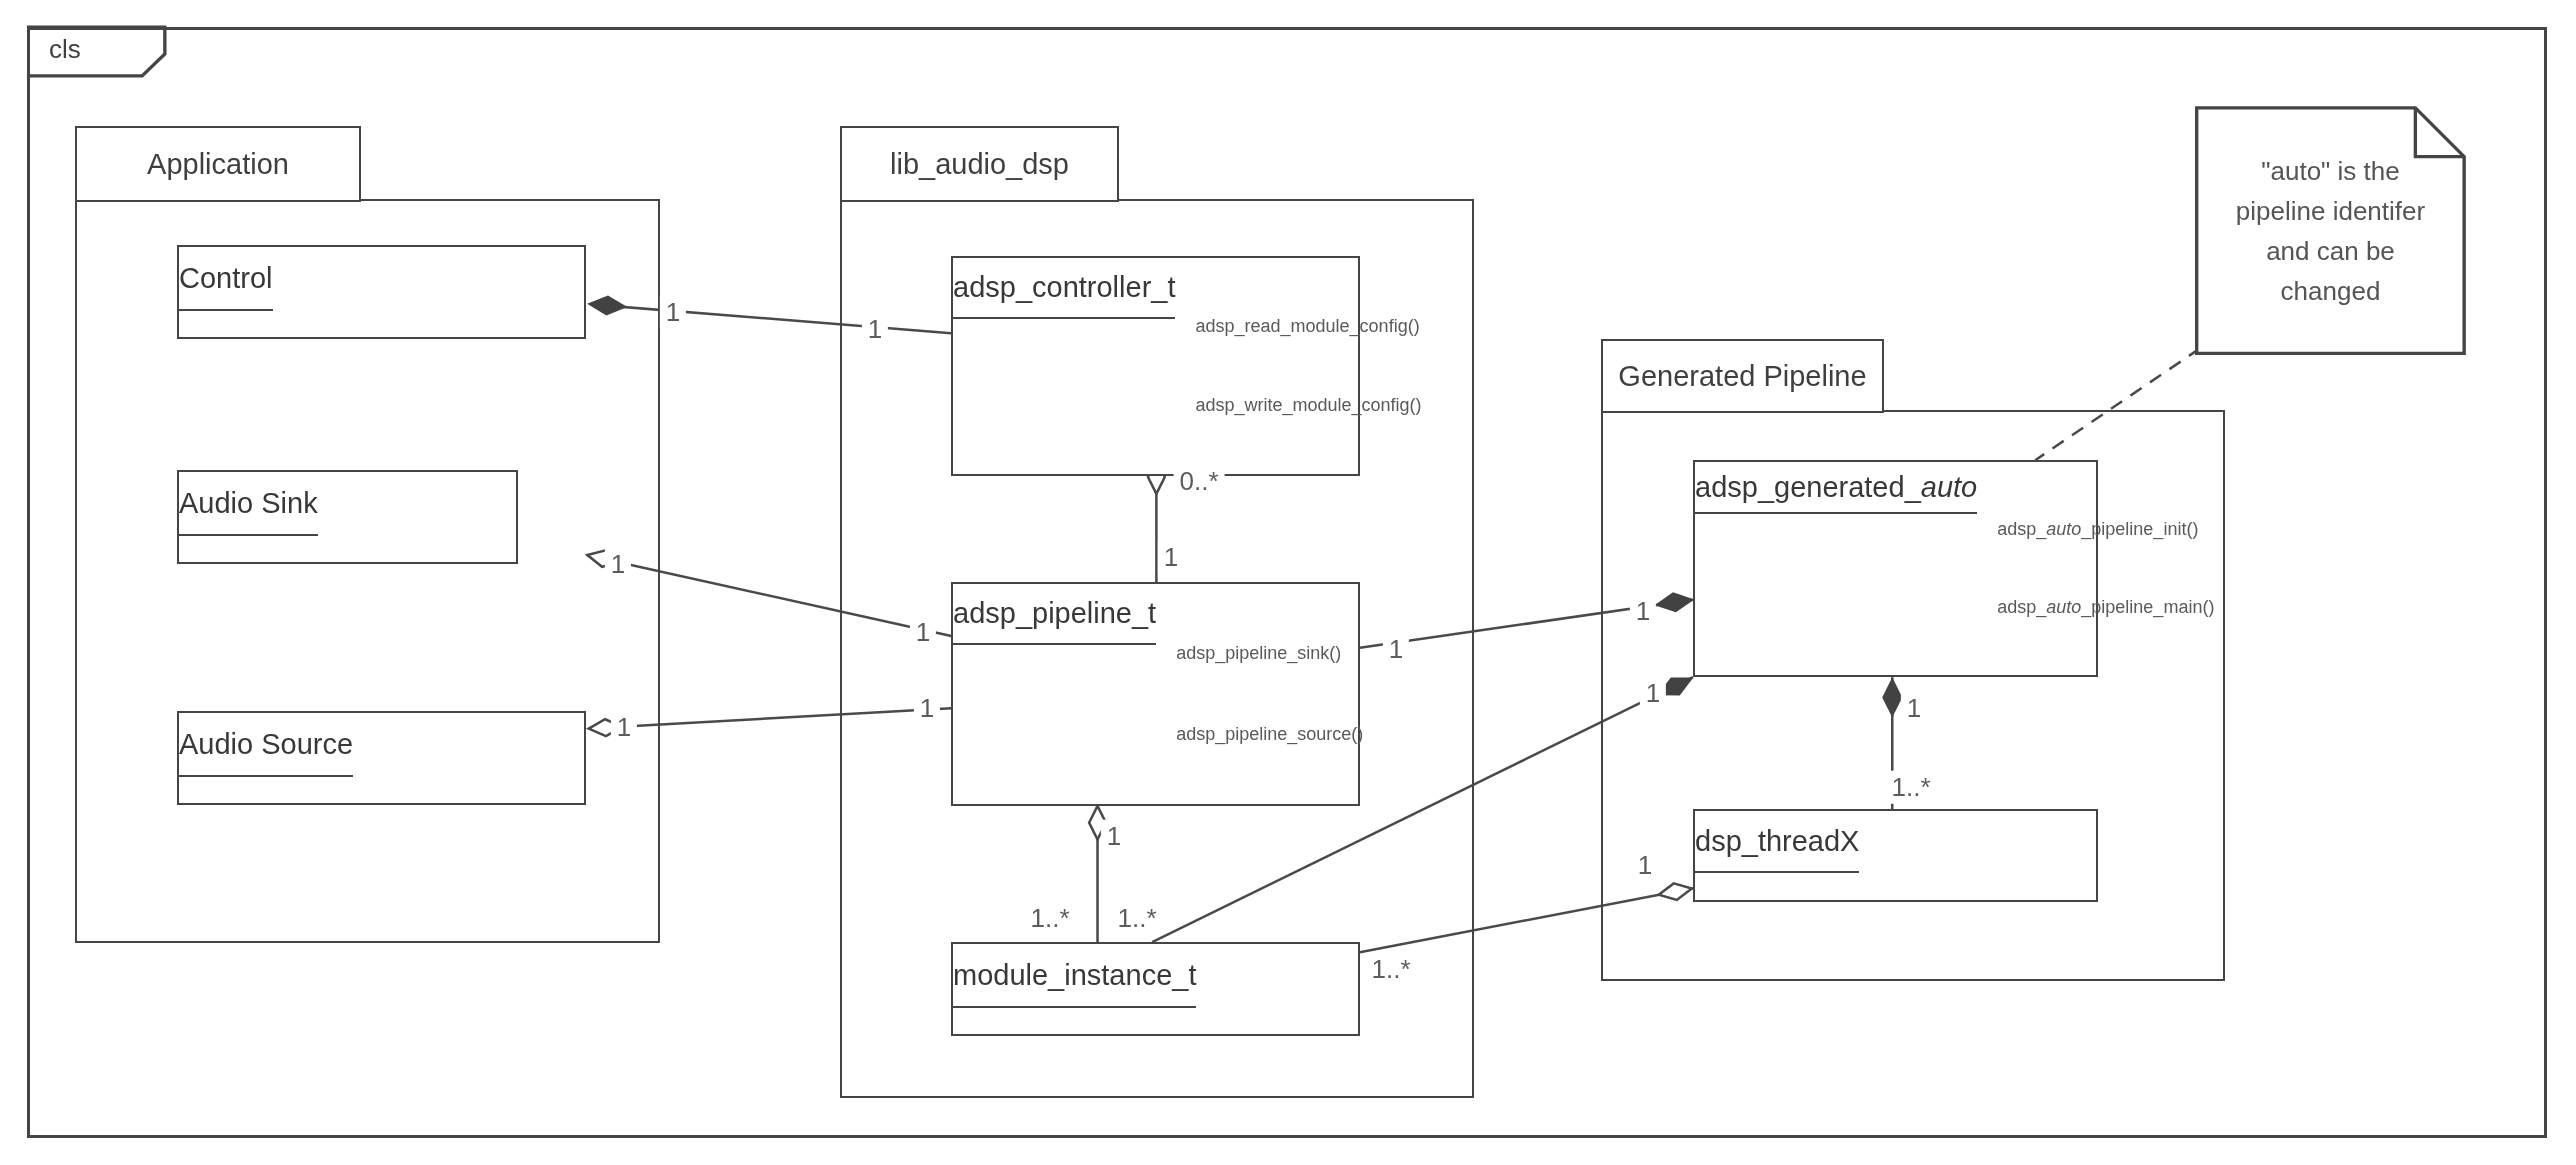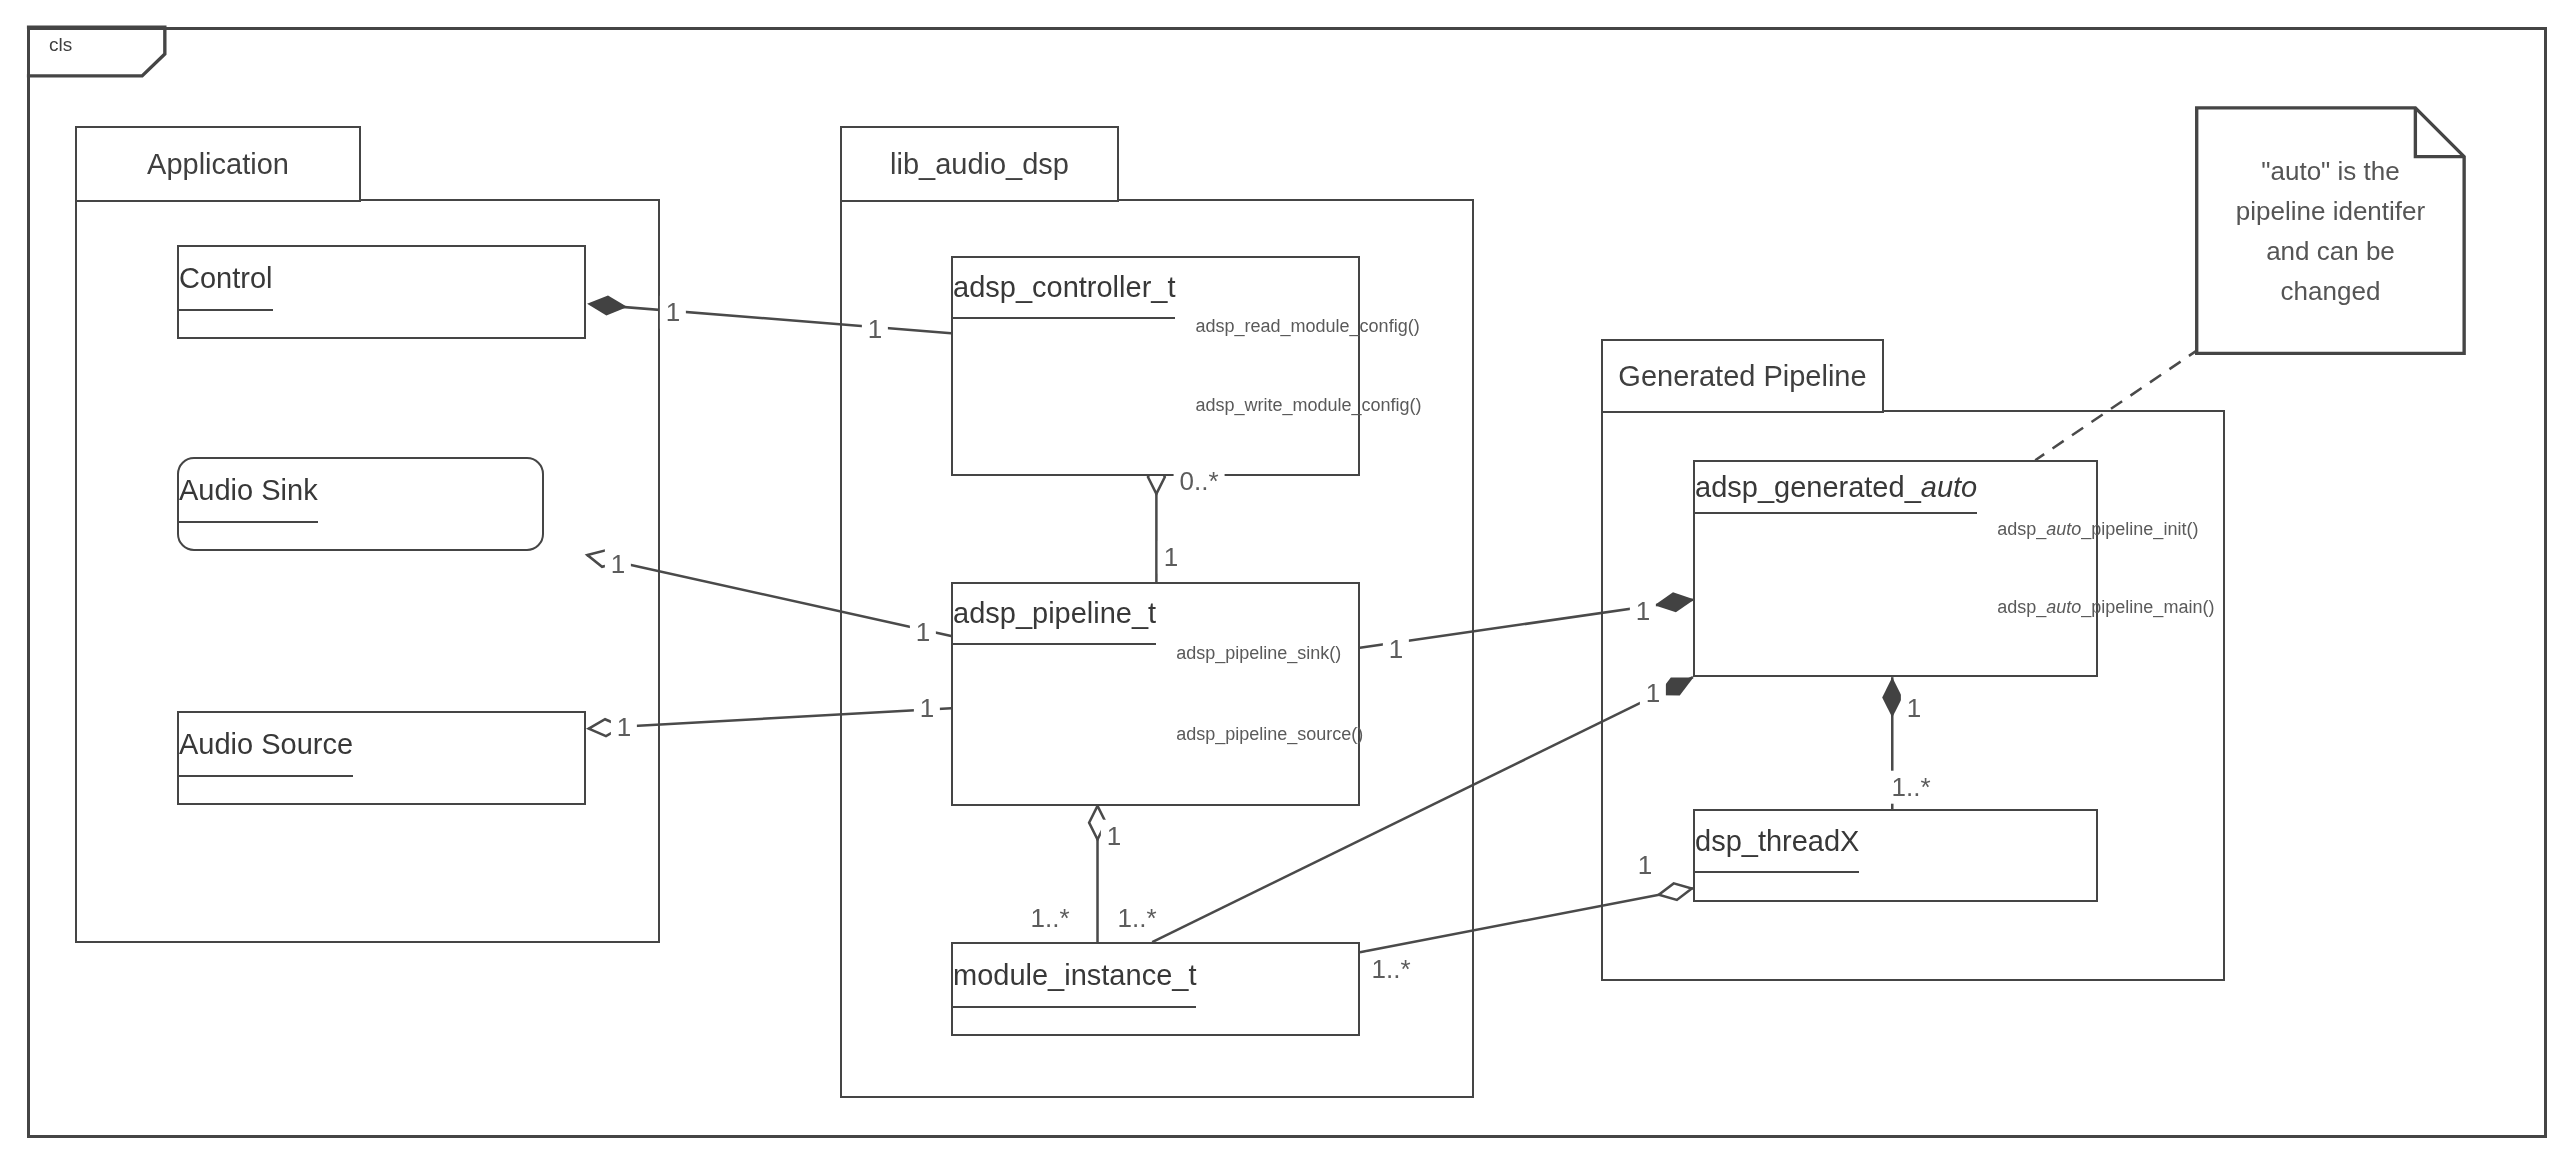--- a/index.html
+++ b/index.html
@@ -3,21 +3,21 @@
 <meta charset="utf-8">
 <style>
   html,body{margin:0;padding:0;background:#ffffff;}
   body{width:2576px;height:1166px;position:relative;overflow:hidden;
        font-family:"Liberation Sans", sans-serif;}
   #stage{position:absolute;left:0;top:0;width:2576px;height:1166px;}
   svg.layer{position:absolute;left:0;top:0;width:2576px;height:1166px;}
 
   .frame-body{position:absolute;left:27px;top:27px;width:2520px;height:1111px;
       border:3.4px solid #454545;box-sizing:border-box;}
-  .frame-tab-label{position:absolute;left:49px;top:34px;font-size:19px;color:#3f3f3f;}
+  .frame-tab-label{position:absolute;left:49px;top:34px;font-size:26px;color:#3f3f3f;}
 
   .pkg-tab{position:absolute;background:#ffffff;border:2.5px solid #454545;box-sizing:border-box;
       display:flex;align-items:center;justify-content:center;font-size:29px;color:#3f3f3f;}
   .pkg-body{position:absolute;border:2.5px solid #454545;box-sizing:border-box;background:transparent;}
 
   .uml-class{position:absolute;background:#ffffff;border:2.5px solid #454545;box-sizing:border-box;
       display:flex;flex-direction:row;}
   .uml-title{flex:none;display:flex;align-items:center;justify-content:center;
       font-size:29px;color:#383838;border-bottom:2.5px solid #454545;box-sizing:border-box;}
   .uml-attrs{flex:none;border-bottom:2.5px solid #454545;box-sizing:border-box;}
@@ -94,21 +94,21 @@
   </div>
 
   <div class="uml-class" style="left:177px;top:245px;width:409px;height:94px;">
     <div class="uml-title" style="height:64px;">
       <span>Control</span>
     </div>
     <div class="uml-attrs" style="height:15px;"></div>
     <div class="uml-ops"></div>
   </div>
 
-  <div class="uml-class" style="left:177px;top:457px;width:367px;height:94px;border-radius:17px;">
+  <div class="uml-class" style="left:177px;top:470px;width:341px;height:94px;">
     <div class="uml-title" style="height:64px;">
       <span>Audio Sink</span>
     </div>
     <div class="uml-attrs" style="height:15px;"></div>
     <div class="uml-ops"></div>
   </div>
 
   <div class="uml-class" style="left:177px;top:711px;width:409px;height:94px;">
     <div class="uml-title" style="height:64px;">
       <span>Audio Source</span>

